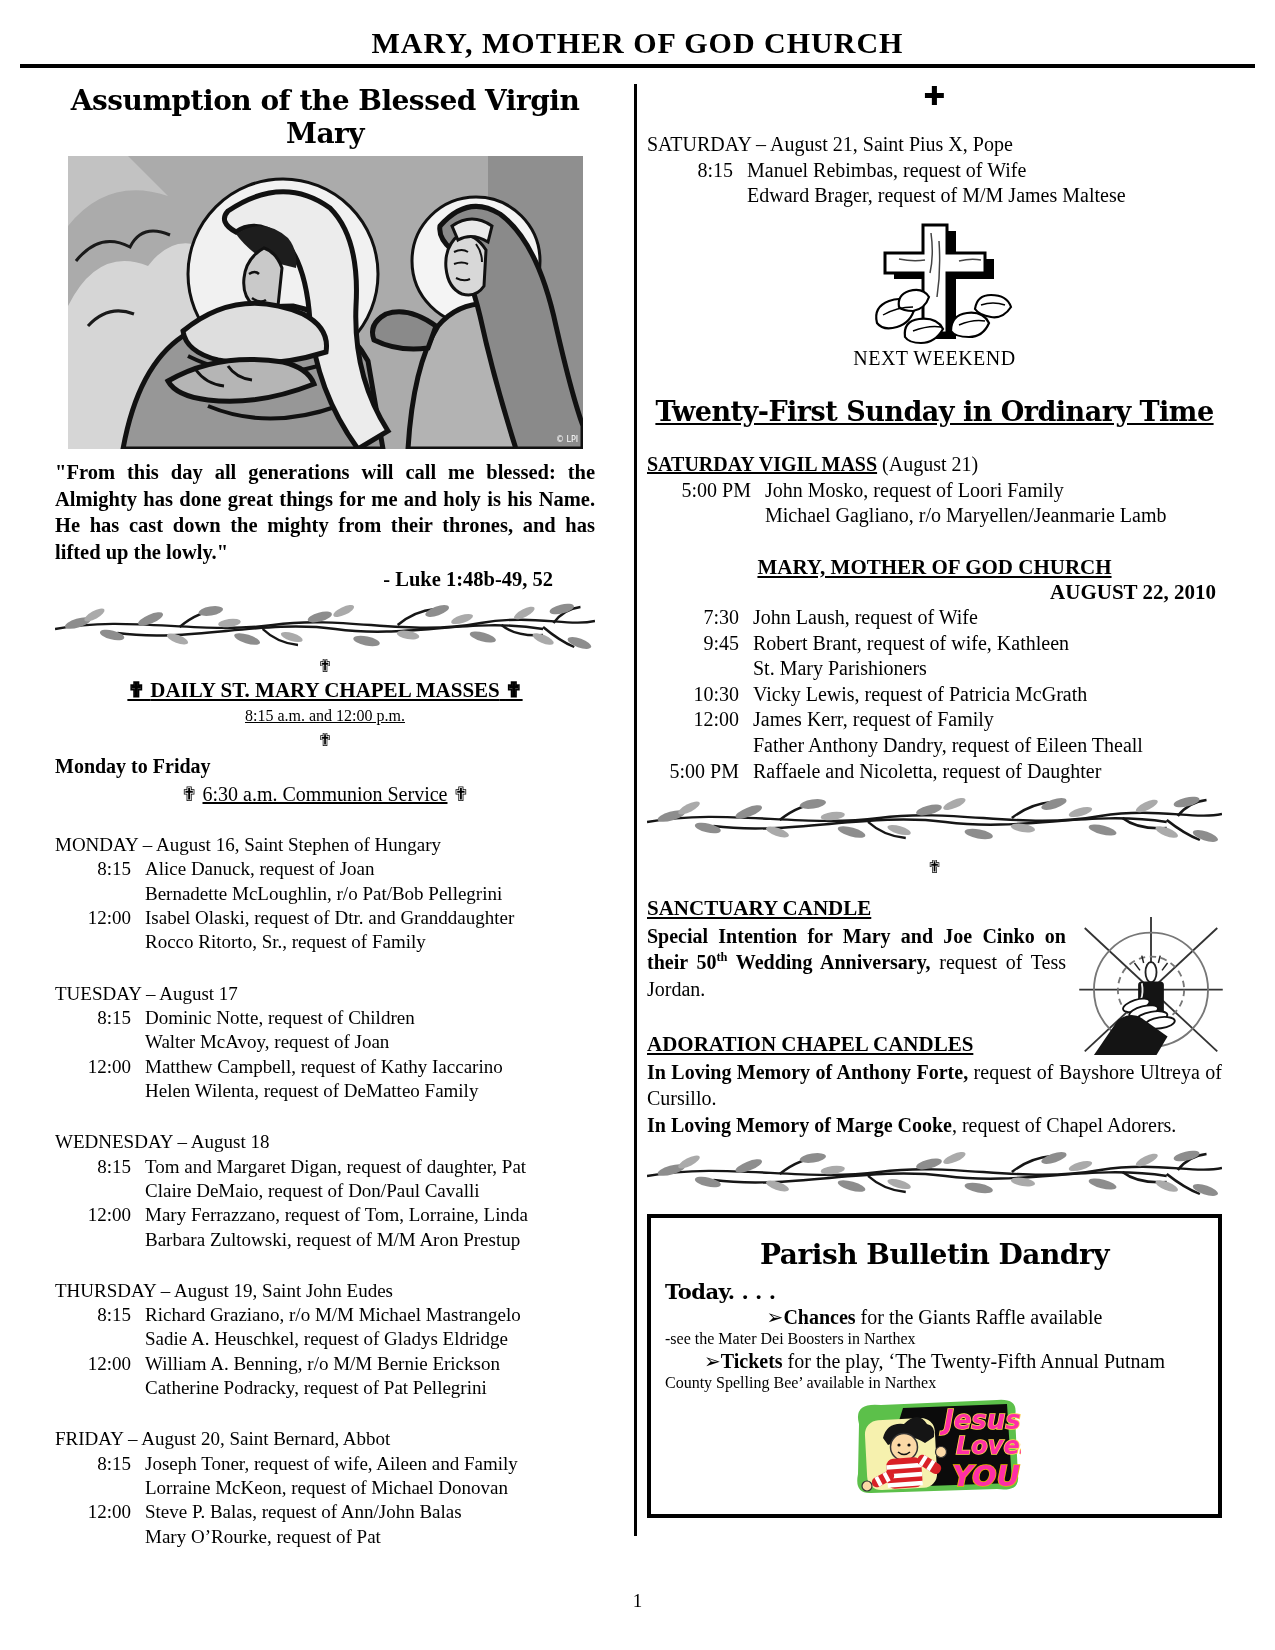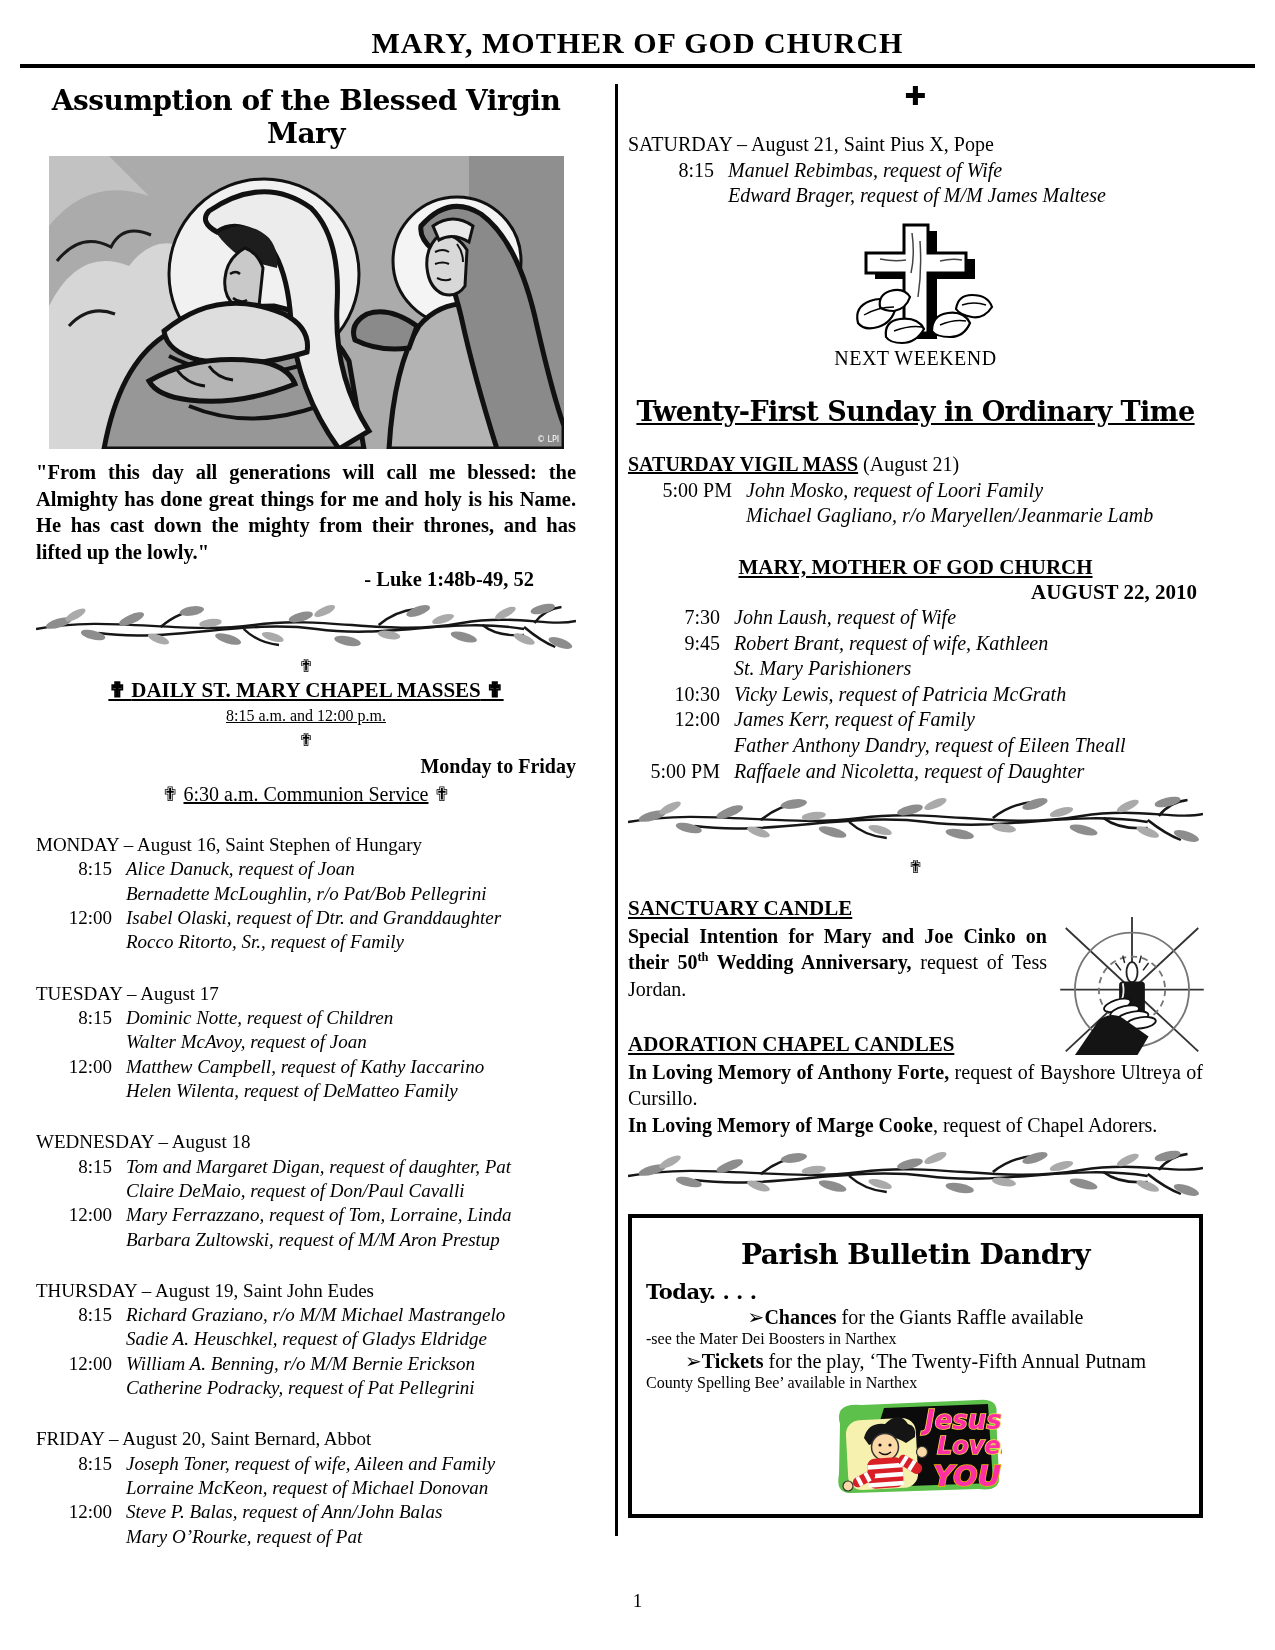--- a/index.html
+++ b/index.html
@@ -8,42 +8,42 @@
     background:#ffffff;color:#000;
     font-family:"Liberation Serif","DejaVu Serif",serif;
   }
   
   .header-title{
     padding-top:26px;text-align:center;font-variant:small-caps;font-weight:bold;
     font-size:30px;letter-spacing:1px;
   }
   .header-rule{height:4px;background:#000;margin:4px 20px 0 20px;}
   
-  .columns{display:flex;align-items:flex-start;padding:16px 0 0 36px;}
+  .columns{display:flex;align-items:flex-start;padding:16px 0 0 55px;}
   .col-left{flex:0 0 540px;width:540px;}
   .divider{flex:0 0 3px;width:3px;height:1452px;background:#000;margin-left:39px;}
   .col-right{flex:0 0 575px;width:575px;margin-left:10px;}
   
   .blackletter{font-family:"DejaVu Serif",serif;font-weight:bold;letter-spacing:-0.5px;}
   .cross-line{text-align:center;font-size:18px;line-height:1.1;margin-top:6px;}
   .vine{display:block;width:100%;height:52px;margin-top:8px;}
   .mass-row{display:flex;line-height:1.28;}
   .time{flex:0 0 76px;text-align:right;white-space:nowrap;}
-  .mtext{margin-left:14px;white-space:nowrap;font-style:italic;}
+  .mtext{margin-left:14px;white-space:nowrap;}
   .bu{font-weight:bold;text-decoration:underline;}
   sup{font-size:0.62em;vertical-align:super;line-height:0;}
   
   .feast-title{font-size:28px;text-align:center;}
   .sg-image{display:block;width:515px;height:293px;margin:6px auto 0 auto;}
   .quote{font-weight:bold;font-size:20.5px;line-height:1.3;text-align:justify;margin-top:10px;}
   .quote-attr{font-weight:bold;font-size:20.5px;text-align:right;padding-right:42px;margin-top:2px;}
   .chapel-title{text-align:center;font-weight:bold;font-size:21px;margin-top:2px;text-decoration:underline;}
   .chapel-times{text-align:center;font-size:16px;margin-top:4px;}
   .chapel-times .u, .communion .u{text-decoration:underline;}
-  .mon-fri{text-align:right;font-weight:bold;font-size:20px;margin-top:4px;}
+  .mon-fri{text-align:left;font-weight:bold;font-size:20px;margin-top:4px;}
   .communion{text-align:center;font-size:20px;margin-top:4px;}
   .day-block{margin-top:27px;font-size:19px;}
   .day-heading{line-height:1.28;}
   
   .solid-cross{text-align:center;font-size:26px;line-height:1;}
   .sat-block{margin-top:22px;font-size:20px;}
   .cross-leaves{display:block;margin:6px auto 0 auto;}
   .next-weekend{text-align:center;font-size:20px;letter-spacing:0.5px;}
   .sunday-title{
     text-align:center;font-size:27px;text-decoration:underline;margin-top:26px;

